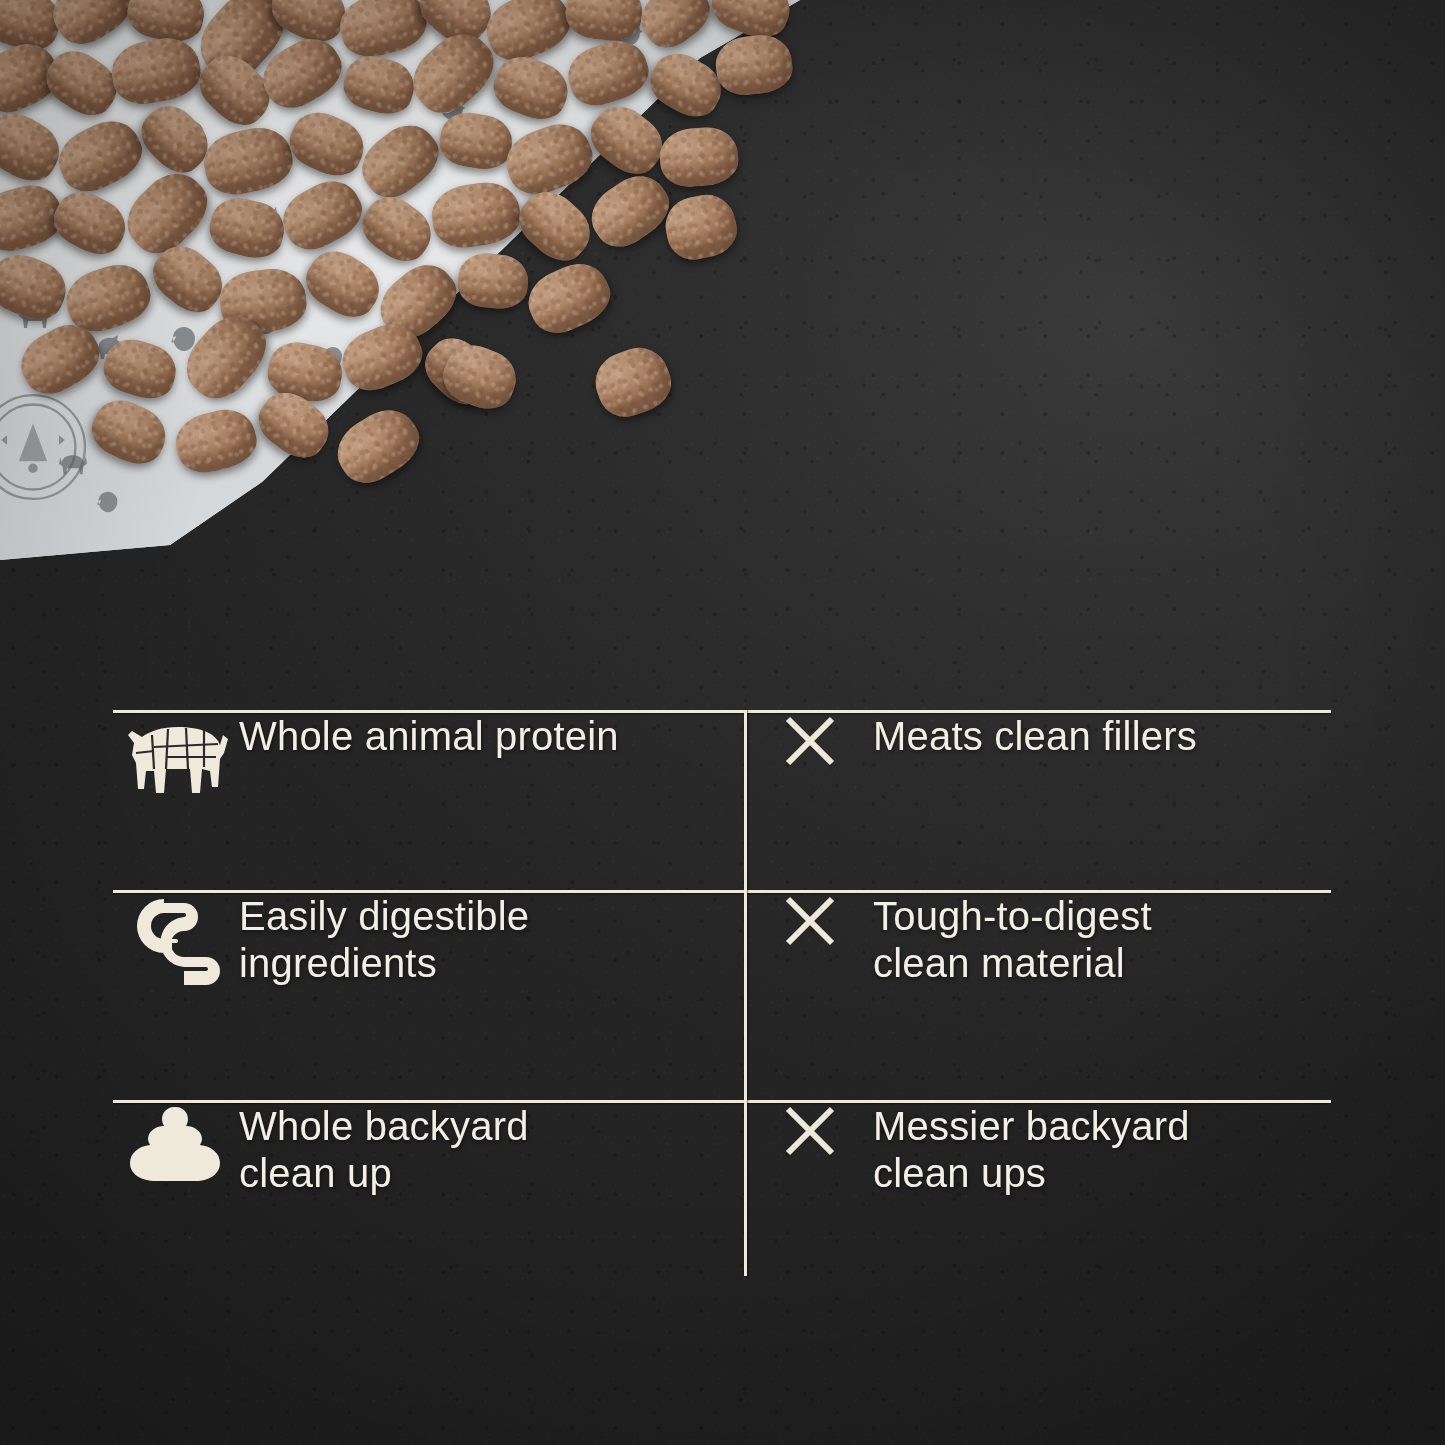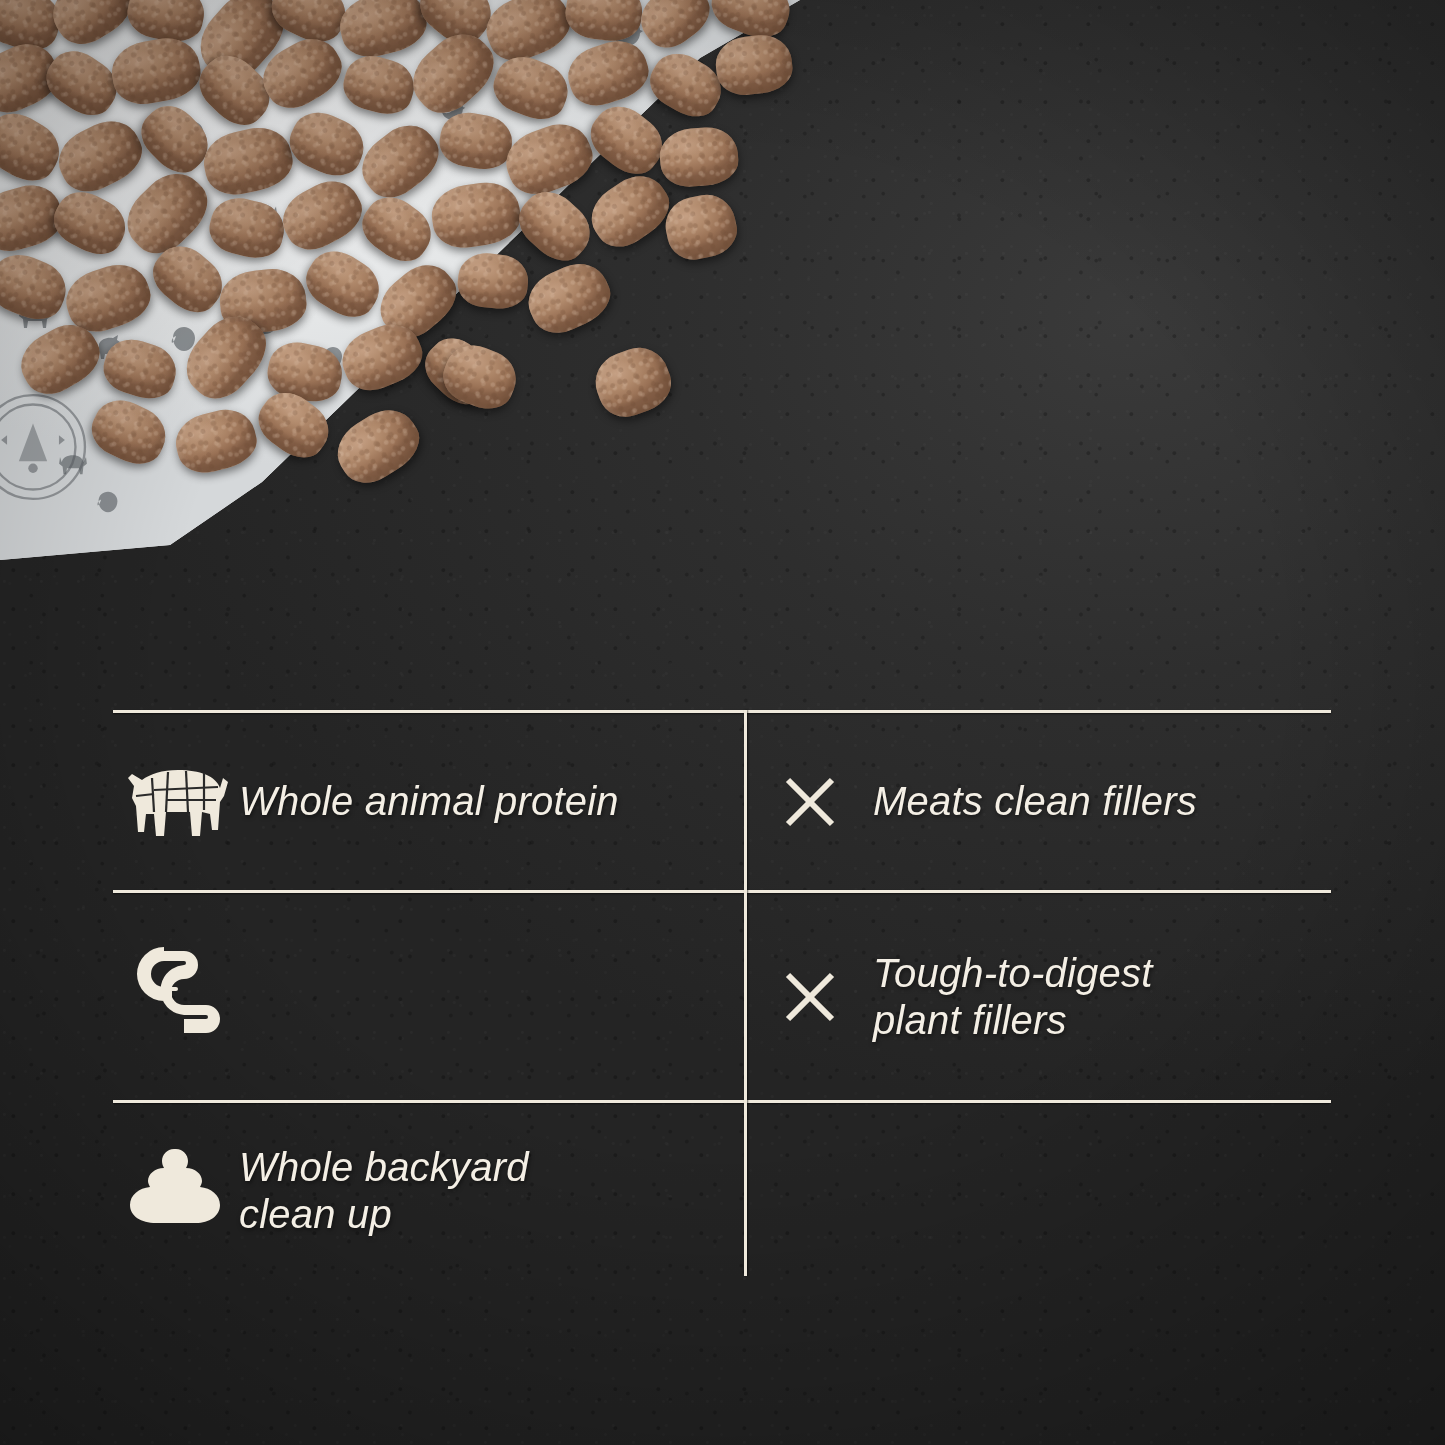--- a/index.html
+++ b/index.html
@@ -159,22 +159,21 @@
   .vline {
     position: absolute;
     left: 631px; top: 0;
     width: 3px; height: 566px;
     background: #efe9dc;
     box-shadow: 1px 0 2px rgba(0,0,0,.55);
   }
   .cell {
     position: absolute;
     display: flex;
-    align-items: center;
-    font-style: italic;
+    align-items: flex-start;
   }
   .cell-ico {
     width: 126px;
     flex: 0 0 126px;
     display: flex;
     align-items: center;
     justify-content: center;
   }
   .cell-txt {
     color: #f4efe5;
@@ -375,42 +374,56 @@
 
     <div class="cell" style="left:0;top:183px;width:628px;height:207px">
       <div class="cell-ico">
         <svg width="92" height="112" viewBox="0 0 92 112">
           <path d="M34 10 h20 a14 14 0 0 1 0 28 h-0 a13 13 0 0 0 0 26 h22 a14 14 0 0 1 0 28 H54
                    v-14 h22 a2 2 0 0 0 0 -4 H54 a25 25 0 0 1 -12 -46 a25 25 0 0 1 12 -4 h0
                    a2 2 0 0 0 0 -4 H34 a13 13 0 0 0 0 26 h8 v14 h-8 a27 27 0 0 1 0 -54 Z" fill="#efe9dc"></path>
           <path d="M22 46 h24 a2 2 0 0 1 0 4 H22 a2 2 0 0 1 0 -4 Z" fill="#efe9dc"></path>
         </svg>
       </div>
+      <div class="cell-txt">Easily digestible
+ingredients</div>
     </div>
 
     <div class="cell" style="left:634px;top:183px;width:584px;height:207px">
       <div class="cell-ico">
         <svg class="xmark" viewBox="0 0 56 56">
           <g stroke="#efe9dc" stroke-width="6" stroke-linecap="butt">
             <line x1="6" y1="6" x2="50" y2="50"></line>
             <line x1="50" y1="6" x2="6" y2="50"></line>
           </g>
         </svg>
       </div>
       <div class="cell-txt">Tough-to-digest
-plant fillers</div>
+clean material</div>
     </div>
 
     <div class="cell" style="left:0;top:393px;width:628px;height:175px">
       <div class="cell-ico">
         <svg width="104" height="92" viewBox="0 0 104 92">
           <path d="M52 4 c7 0 12 6 12 12 0 3 -1 5 -2 7 9 0 16 6 16 13 0 2 -1 4 -2 6
                    11 1 20 8 20 18 0 11 -11 18 -24 18 H32 C17 78 6 71 6 60 c0 -10 9 -17 20 -18
                    -1 -2 -2 -4 -2 -6 0 -7 7 -13 16 -13 -1 -2 -2 -4 -2 -7 0 -6 5 -12 12 -12 Z" fill="#efe9dc"></path>
         </svg>
       </div>
       <div class="cell-txt">Whole backyard
 clean up</div>
     </div>
 
+    <div class="cell" style="left:634px;top:393px;width:584px;height:175px">
+      <div class="cell-ico">
+        <svg class="xmark" viewBox="0 0 56 56">
+          <g stroke="#efe9dc" stroke-width="6" stroke-linecap="butt">
+            <line x1="6" y1="6" x2="50" y2="50"></line>
+            <line x1="50" y1="6" x2="6" y2="50"></line>
+          </g>
+        </svg>
+      </div>
+      <div class="cell-txt">Messier backyard
+clean ups</div>
+    </div>
   </div>
 
 </div>
 
 </body></html>

